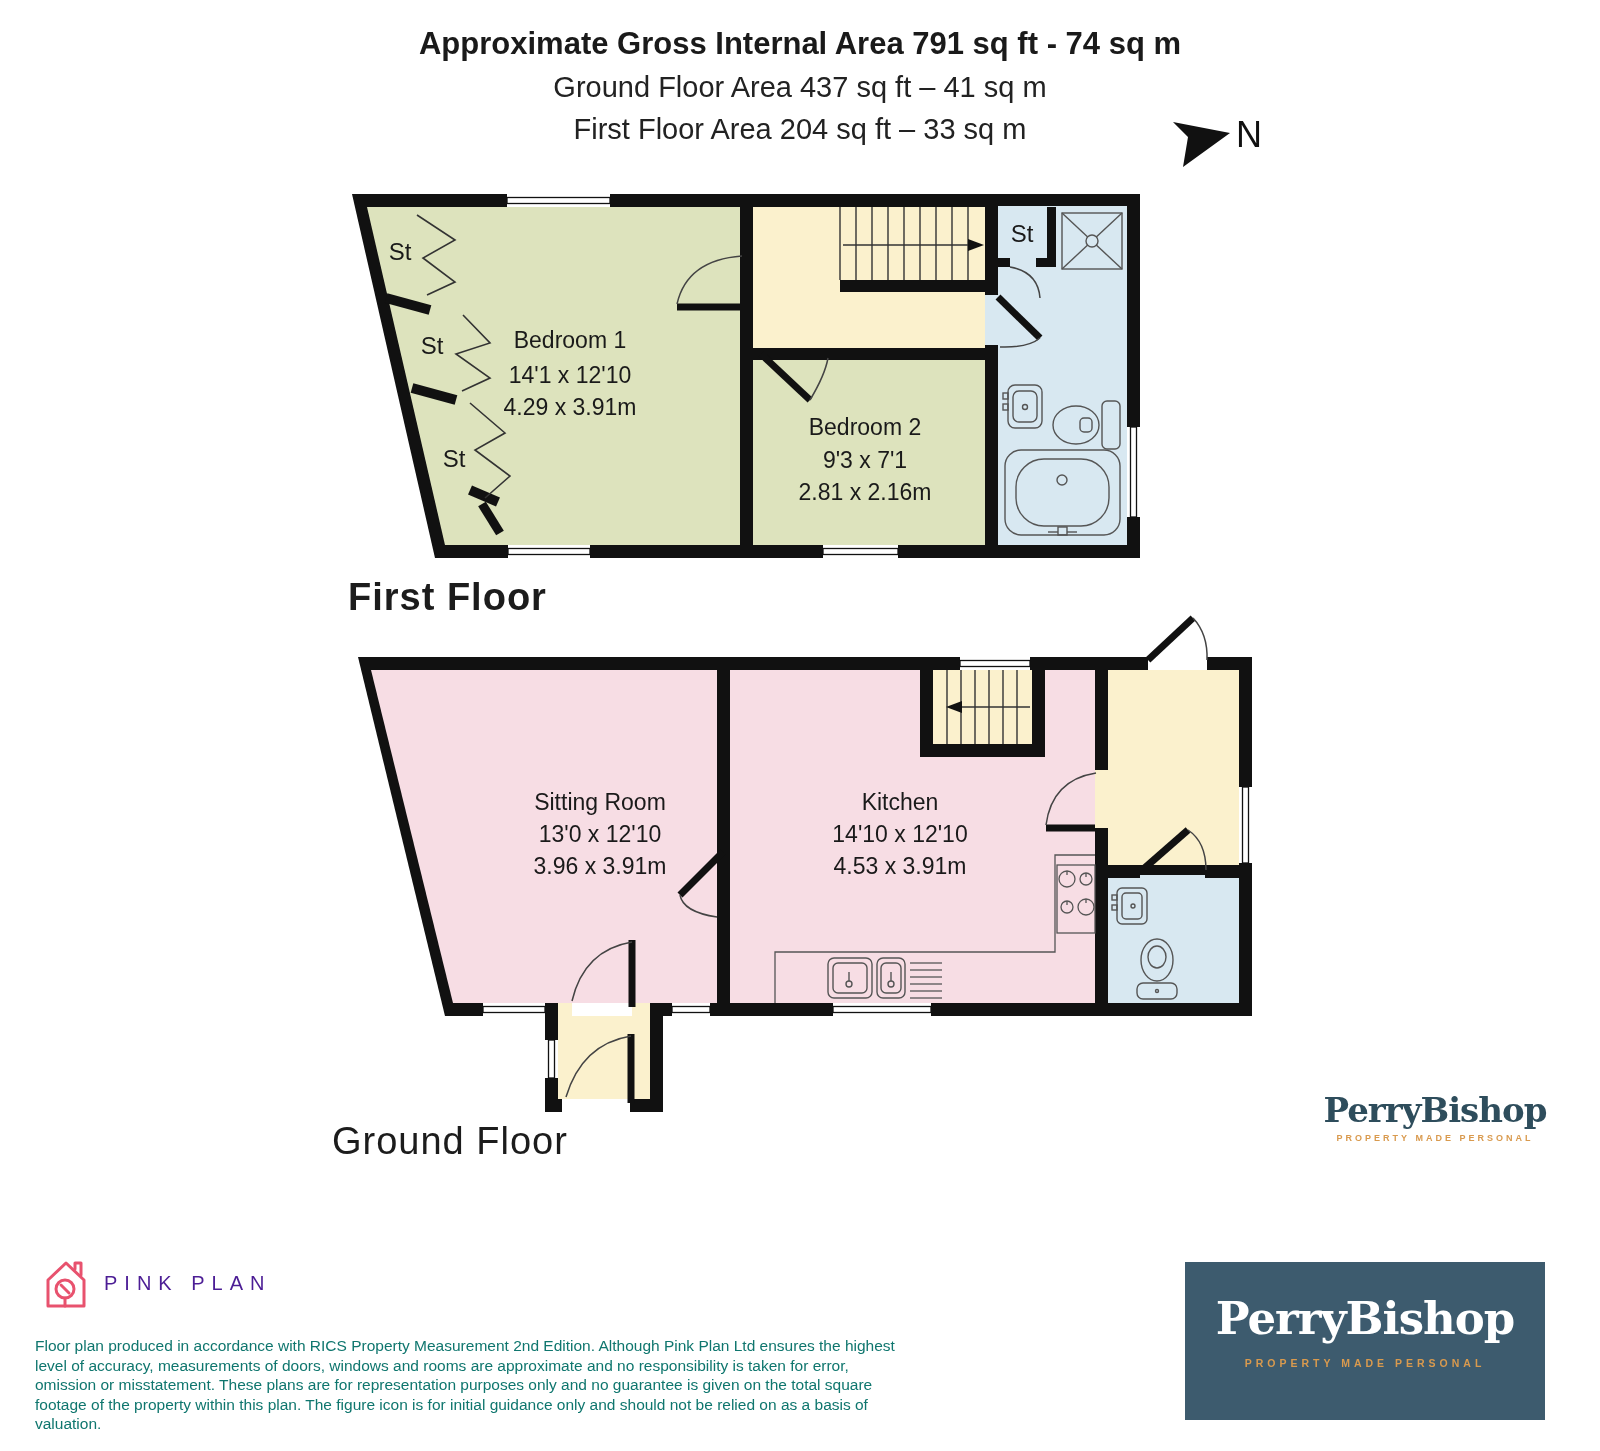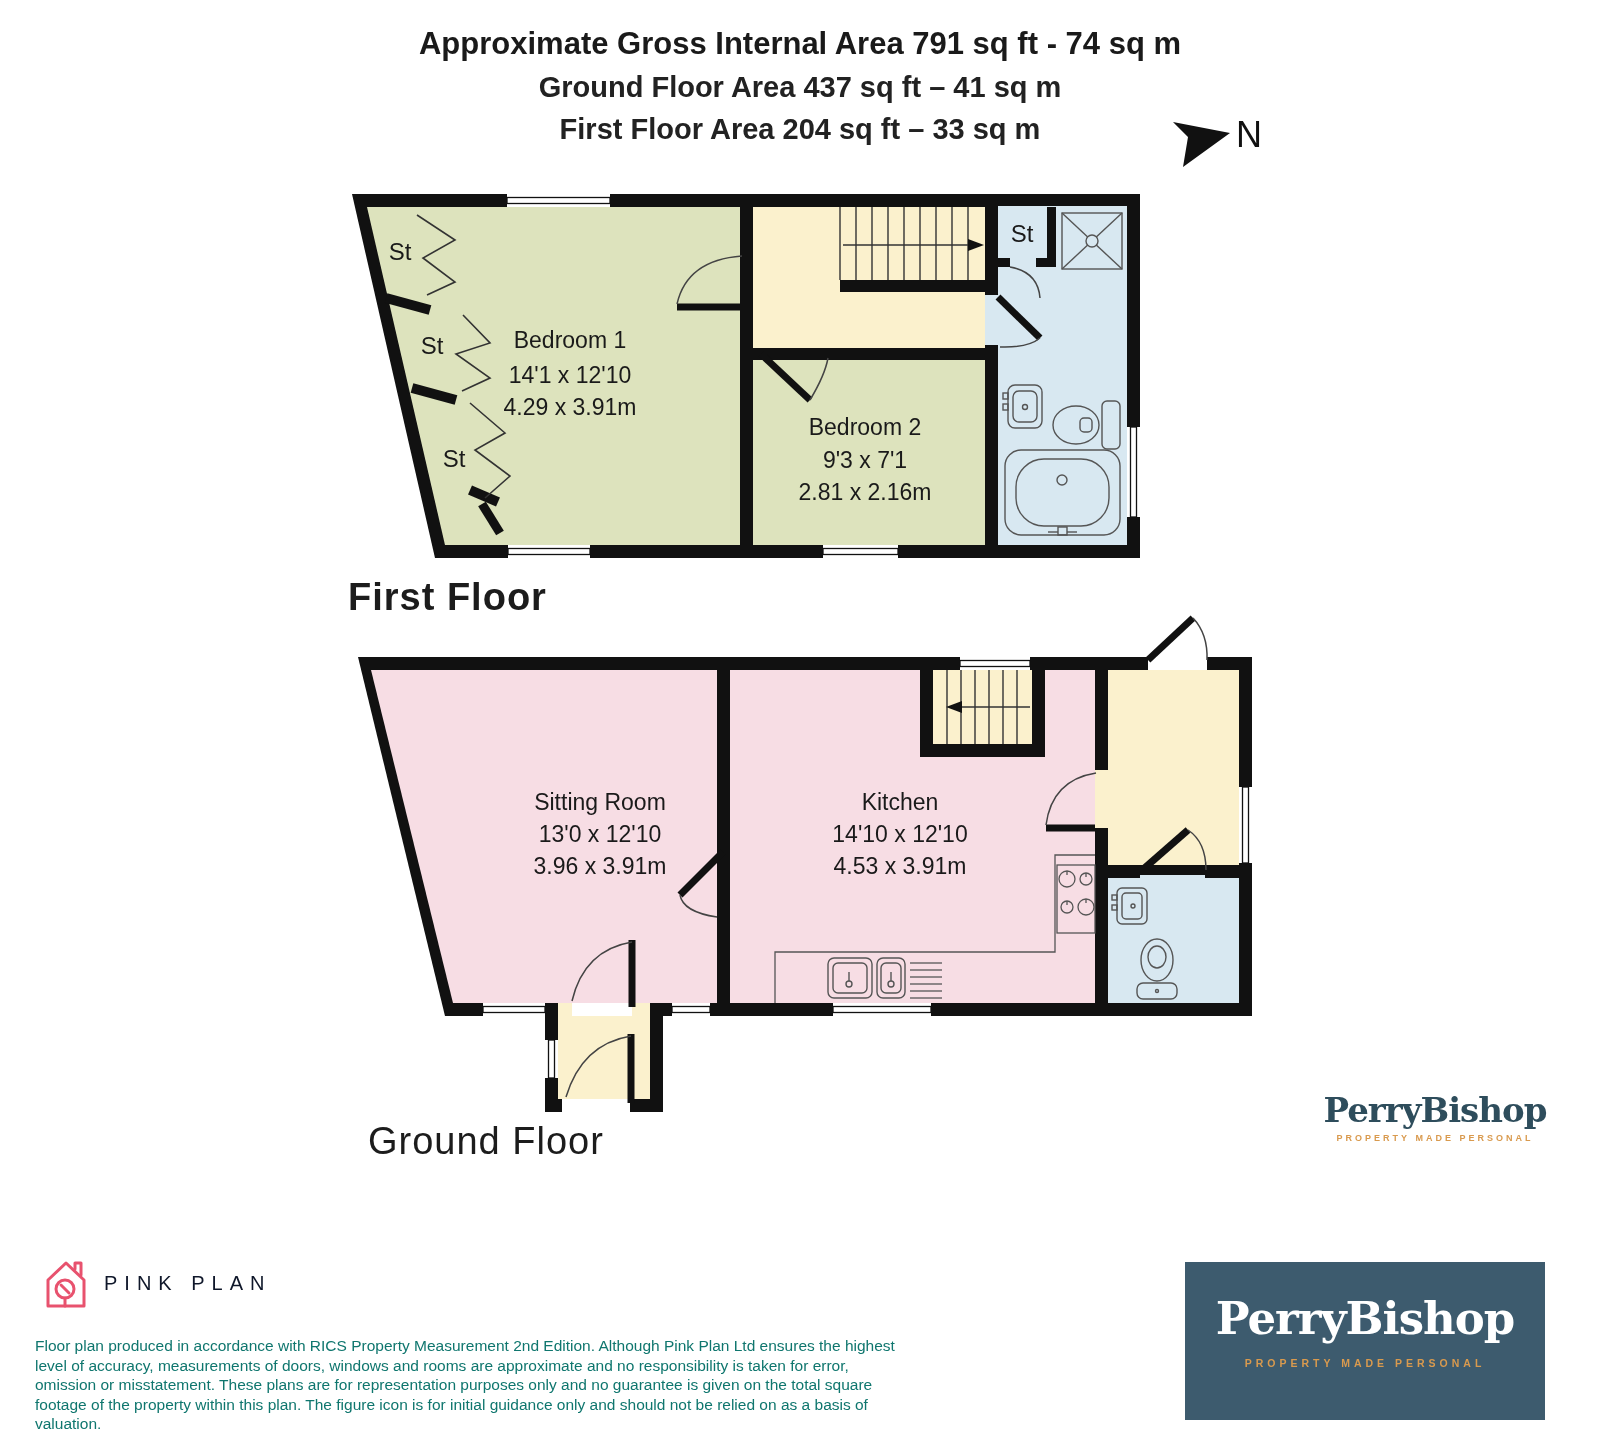--- a/index.html
+++ b/index.html
@@ -1,36 +1,36 @@
 <!DOCTYPE html>
 <html><head>
 <meta charset="utf-8">
 <style>
   * { margin:0; padding:0; box-sizing:border-box; }
   html,body { background:#ffffff; }
   .page { position:relative; width:1600px; height:1451px; background:#fff; overflow:hidden;
           font-family:"Liberation Sans", sans-serif; }
   .header { position:absolute; left:0; top:26px; width:1600px; text-align:center; color:#1a1a1a; }
   .header .t1 { font-size:31px; font-weight:bold; letter-spacing:0px; }
-  .header .t2 { font-size:29px; font-weight:bold; margin-top:9px; color:#222; }
+  .header .t2 { font-size:29px; font-weight:normal; margin-top:9px; color:#222; }
   .caption { position:absolute; font-size:38px; color:#1c1c1c; letter-spacing:1px; }
   .fp-svg { position:absolute; }
   svg text { font-family:"Liberation Sans", sans-serif; fill:#1a1a1a; }
   .room-label { font-size:23px; }
   .st-label { font-size:24px; }
   .north-n { font-size:36px; fill:#111; }
 
   .pb-small { position:absolute; left:1318px; top:1090px; width:234px; text-align:center; }
   .pb-small .name { font-family:"DejaVu Serif", serif; font-weight:bold; font-size:34px;
                     color:#2e4d5c; letter-spacing:-1px; }
   .pb-small .tag { font-size:9px; color:#d99a4e; letter-spacing:3px; margin-top:3px; font-weight:bold; }
 
   .pinkplan { position:absolute; left:38px; top:1256px; height:56px; }
   .pinkplan-text { position:absolute; left:104px; top:1272px; font-size:20px; letter-spacing:7px;
-                   color:#0f172a; font-weight:500; }
+                   color:#4c1d95; font-weight:500; }
   .disclaimer { position:absolute; left:35px; top:1336px; width:872px; font-size:15.5px;
                 line-height:19.5px; color:#0f766e; }
   .pb-box { position:absolute; left:1185px; top:1262px; width:360px; height:158px;
             background:#3d5b6e; text-align:center; }
   .pb-box .name { font-family:"DejaVu Serif", serif; font-weight:bold; font-size:45px;
                   color:#ffffff; letter-spacing:-1px; margin-top:30px; }
   .pb-box .tag { font-size:10.5px; color:#d99a4e; letter-spacing:4px; margin-top:12px; font-weight:bold; }
 </style>
 </head>
 <body>
@@ -292,21 +292,21 @@
     </g>
 
     <text class="room-label" x="250" y="200" text-anchor="middle">Sitting Room</text>
     <text class="room-label" x="250" y="232" text-anchor="middle">13'0 x 12'10</text>
     <text class="room-label" x="250" y="264" text-anchor="middle">3.96 x 3.91m</text>
     <text class="room-label" x="550" y="200" text-anchor="middle">Kitchen</text>
     <text class="room-label" x="550" y="232" text-anchor="middle">14'10 x 12'10</text>
     <text class="room-label" x="550" y="264" text-anchor="middle">4.53 x 3.91m</text>
   </svg>
 
-  <div class="caption" style="left:368px;top:1120px;">Ground Floor</div>
+  <div class="caption" style="left:332px;top:1120px;">Ground Floor</div>
 
   <div class="pb-small">
     <div class="name"><span>PerryBishop</span></div>
     <div class="tag">PROPERTY MADE PERSONAL</div>
   </div>
 
   <svg class="pinkplan" width="56" height="56" viewBox="0 0 56 56">
     <g stroke="#e8526e" stroke-width="3" fill="none" stroke-linejoin="round" stroke-linecap="round">
       <path d="M10,24 L28,7 L46,24 L46,50 L10,50 Z"></path>
       <path d="M37,13 L37,7 L43,7 L43,19"></path>

